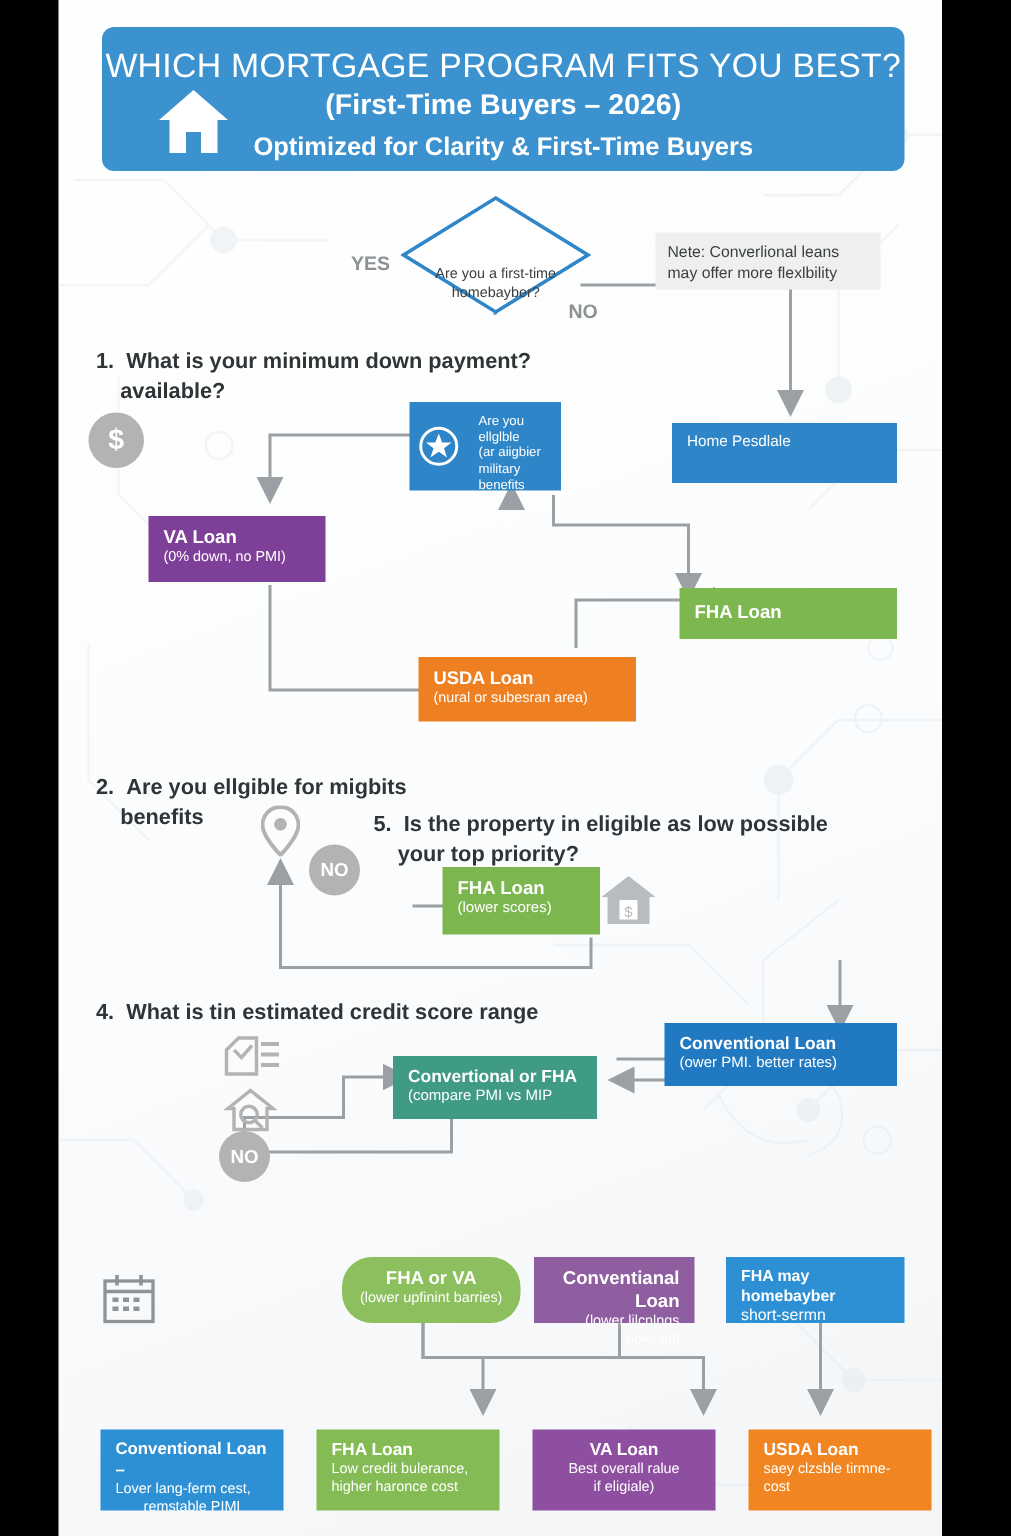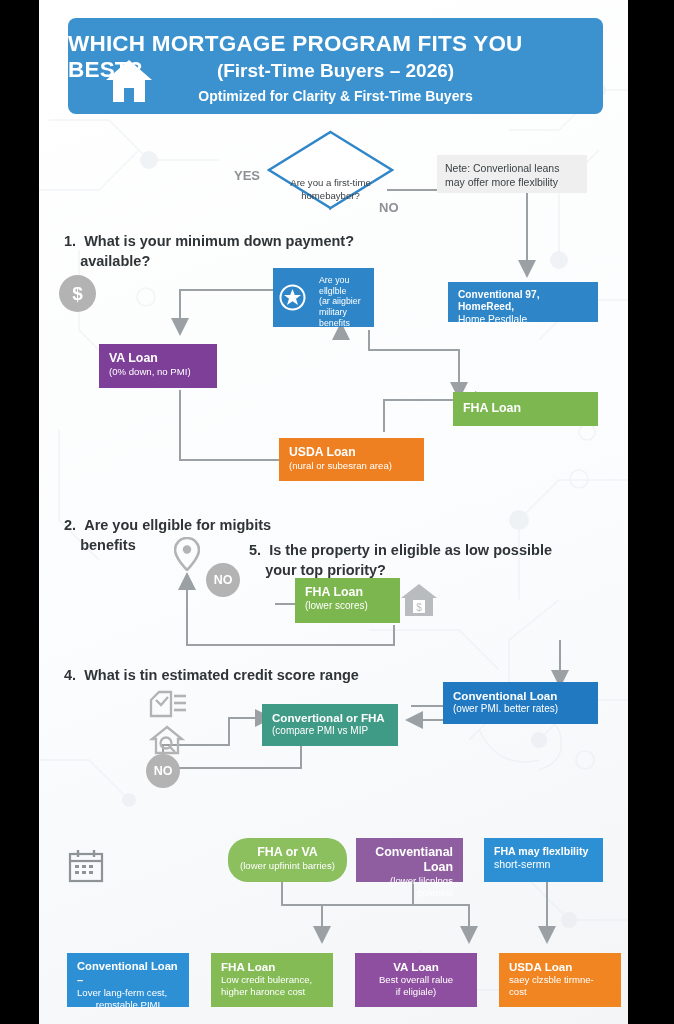--- a/index.html
+++ b/index.html
@@ -14,26 +14,26 @@
   .circuit { position:absolute; inset:0; pointer-events:none; opacity:.5; }
   .blackbar { position:absolute; top:0; height:1024px; background:#000; }
   #bar-left { left:0; width:39px; }
   #bar-right { left:628px; width:46px; }
 
   
   #header {
     position:absolute; left:29px; top:18px; width:535px; height:96px;
     background:#3b92ce; border-radius:8px; color:#fff;
   }
-  #header-h1 { position:absolute; left:0; top:13px; width:535px; text-align:left;
-    font-size:22.5px; font-weight:bold; letter-spacing:.2px; }
+  #header-h1 { position:absolute; left:0; top:13px; width:535px; text-align:center;
+    font-size:22.5px; font-weight:normal; letter-spacing:.2px; }
   #header-h2 { position:absolute; left:0; top:42px; width:535px; text-align:center;
     font-size:19px; font-weight:bold; }
   #header-h3 { position:absolute; left:0; top:70px; width:535px; text-align:center;
-    font-size:14px; font-weight:bold; }
+    font-size:17px; font-weight:bold; }
   #header-home { position:absolute; left:37px; top:40px; width:48px; height:46px; }
 
   .node { position:absolute; color:#fff; padding:7px 10px; line-height:1.22; }
   .node .t { font-weight:bold; display:block; }
   .node .s { display:block; }
 
   .qnum { position:absolute; color:#2f3437; font-weight:bold; font-size:14.5px;
           line-height:1.35; }
 
   .greycirc { position:absolute; border-radius:50%; background:#b3b3b3;
@@ -183,21 +183,20 @@
       <polygon fill="#fff" points="13.5,5 15.8,11 22,11 17,14.8 19,21 13.5,17.2 8,21 10,14.8 5,11 11.2,11"></polygon>
     </svg>
     <div style="margin-left:36px;">
       <span>Are you ellglble</span><br>
       <span>(ar aiigbier military</span><br>
       <span>benefits</span>
     </div>
   </div>
 
   <div class="node" style="left:409px;top:282px;width:150px;height:40px;background:#2e86c8;font-size:10.2px;">
-    <span class="t">Conventional 97, HomeReed,</span>
     <span class="s">Home Pesdlale</span>
   </div>
 
   <div class="node" style="left:60px;top:344px;width:118px;height:44px;background:#7e3f98;font-size:11px;">
     <span class="t" style="font-size:12.4px;">VA Loan</span>
     <span class="s" style="font-size:9.6px;">(0% down, no PMI)</span>
   </div>
 
   <div class="node" style="left:414px;top:392px;width:145px;height:34px;background:#7cb750;font-size:12.4px;
               display:flex;align-items:center;">
@@ -283,21 +282,21 @@
 
   <div class="node" style="left:189px;top:838px;width:119px;height:44px;background:#8cbf5e;font-size:9.6px;text-align:center;border-radius:20px;">
     <span class="t" style="font-size:12.4px;">FHA or VA</span>
     <span class="s">(lower upfinint barries)</span>
   </div>
   <div class="node" style="left:317px;top:838px;width:107px;height:44px;background:#8f5ea0;font-size:9.6px;text-align:right;">
     <span class="t" style="font-size:12.4px;">Conventianal Loan</span>
     <span class="s">(lower lilcnlngs polenital</span>
   </div>
   <div class="node" style="left:445px;top:838px;width:119px;height:44px;background:#2e90d4;font-size:10.6px;">
-    <span class="t">FHA may flexlbility</span>
+    <span class="t">FHA may homebayber</span>
     <span class="s">short-sermn</span>
   </div>
 
   <div class="node" style="left:28px;top:953px;width:122px;height:54px;background:#2e90d4;font-size:9.6px;">
     <span class="t" style="font-size:11.2px;">Conventional Loan –</span>
     <span class="s">Lover lang-ferm cest,</span>
     <span class="s" style="text-align:center;">remstable PIMI</span>
   </div>
   <div class="node" style="left:172px;top:953px;width:122px;height:54px;background:#84bb55;font-size:9.6px;">
     <span class="t" style="font-size:11.6px;">FHA Loan</span>

